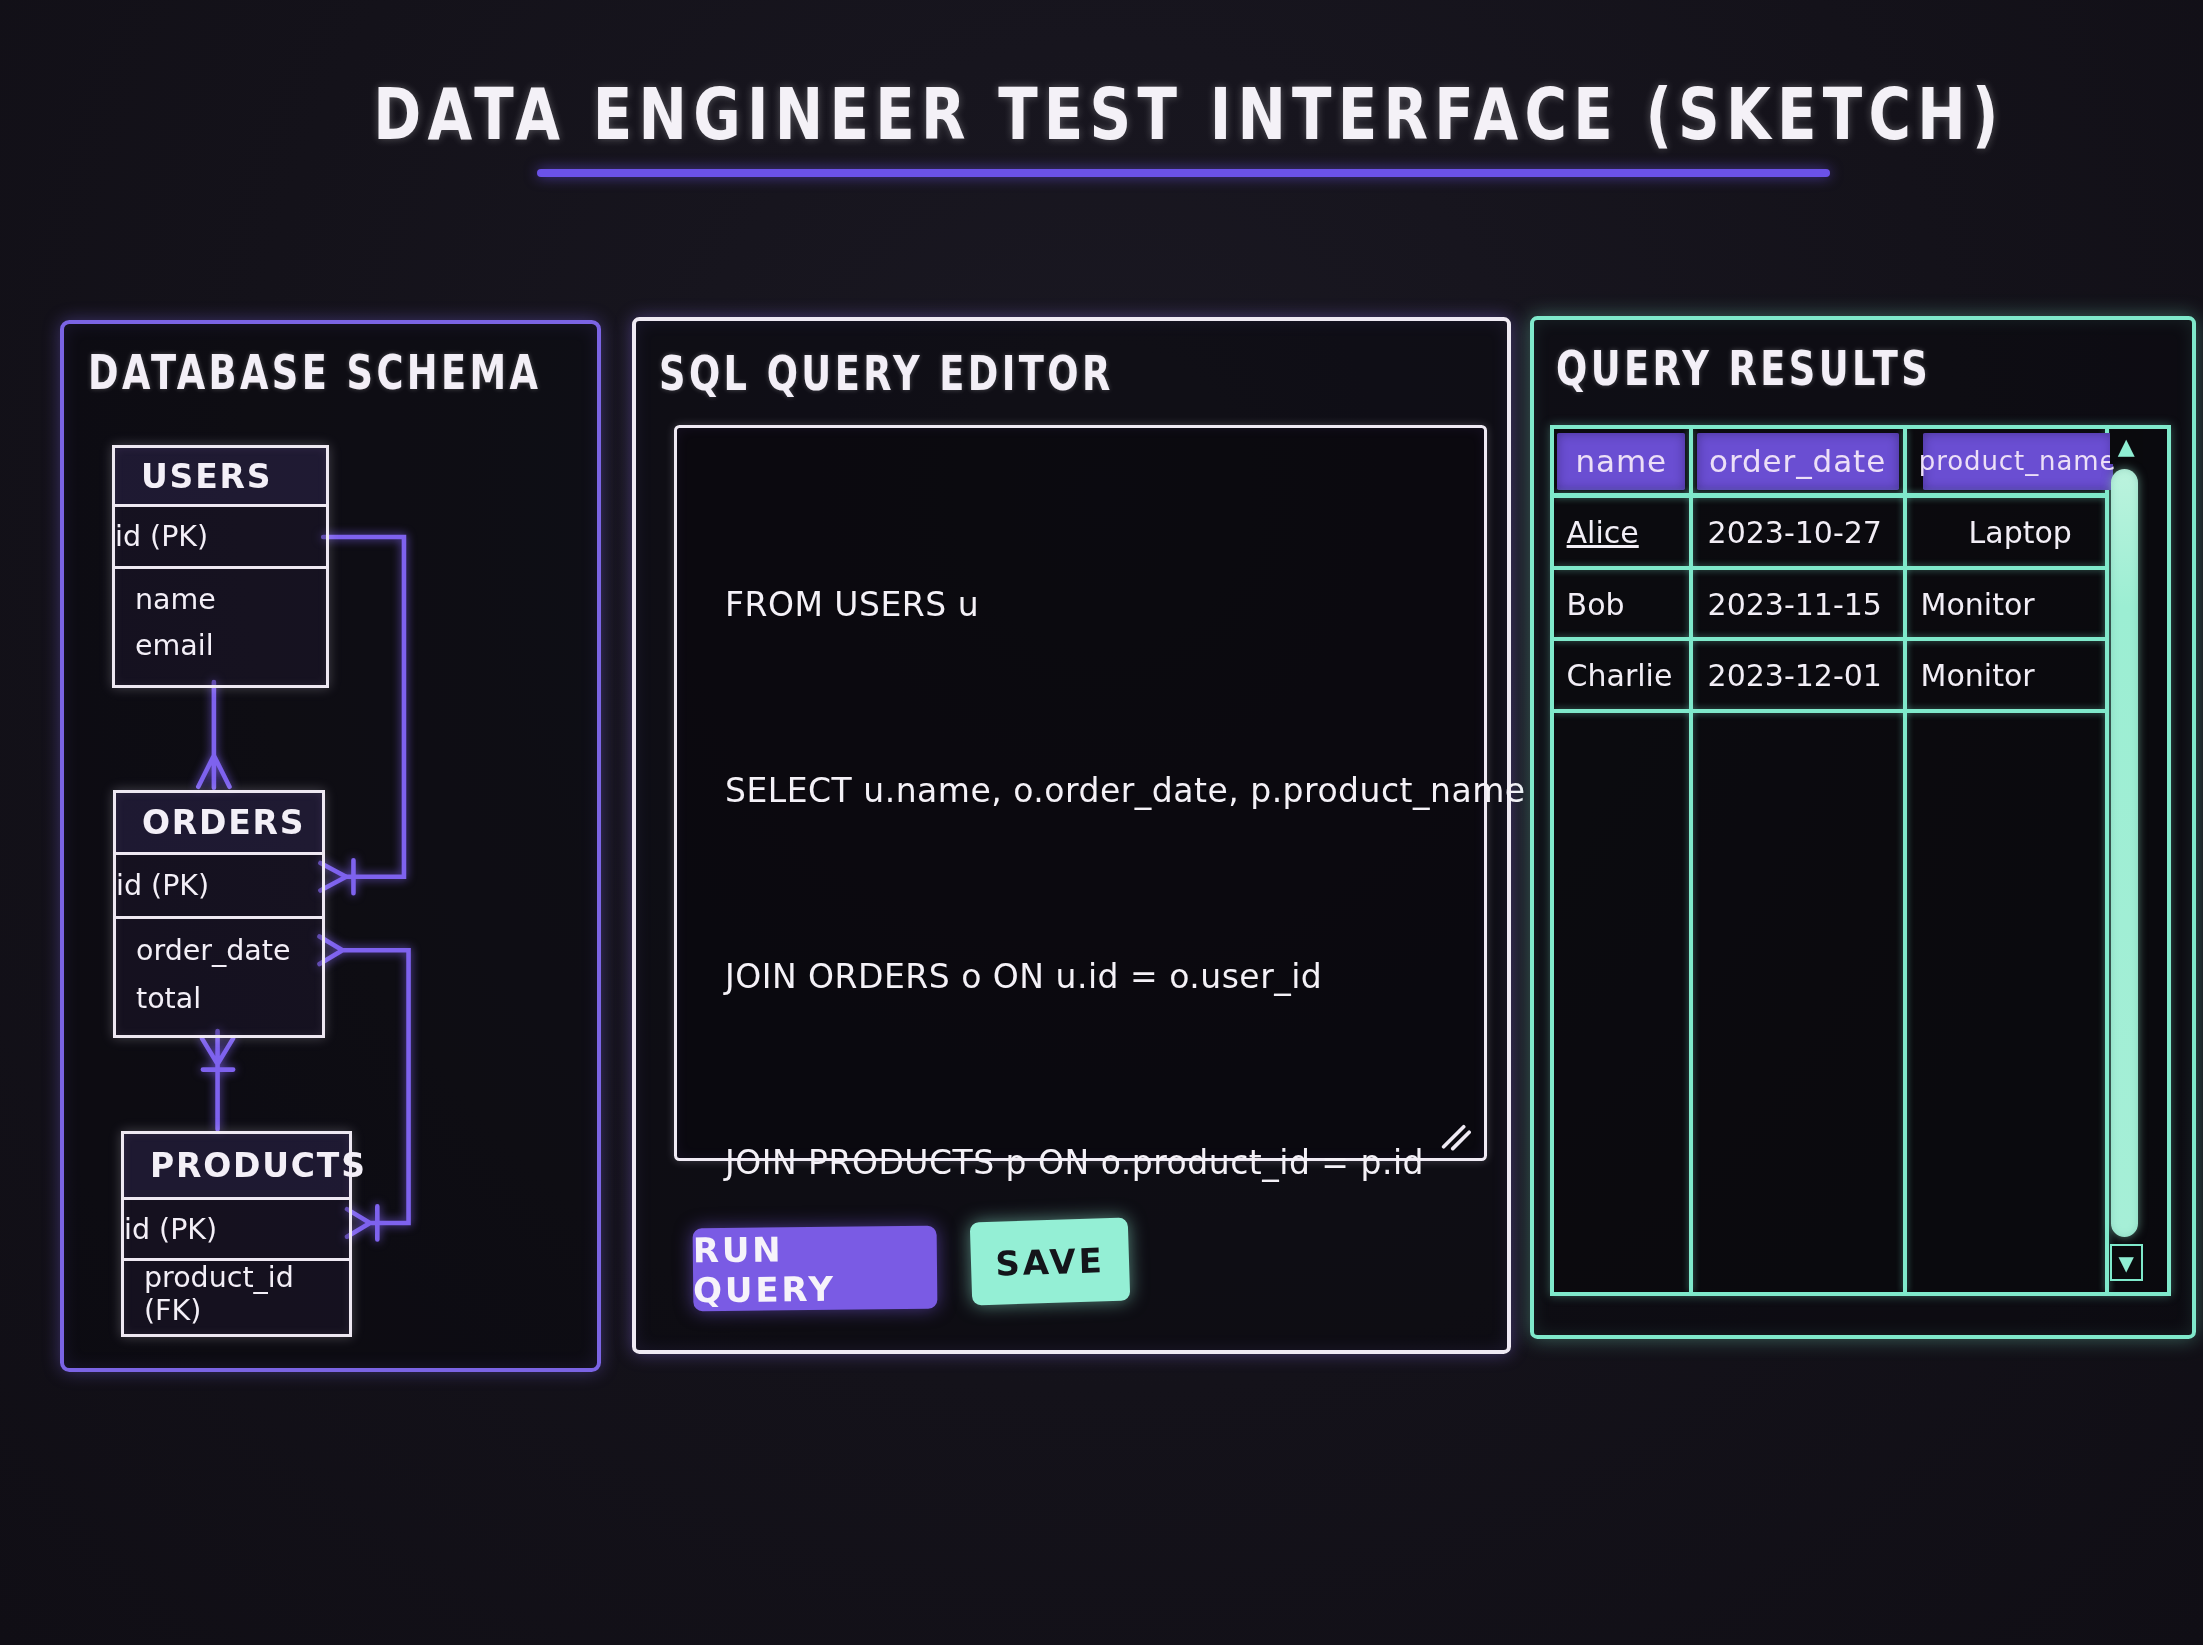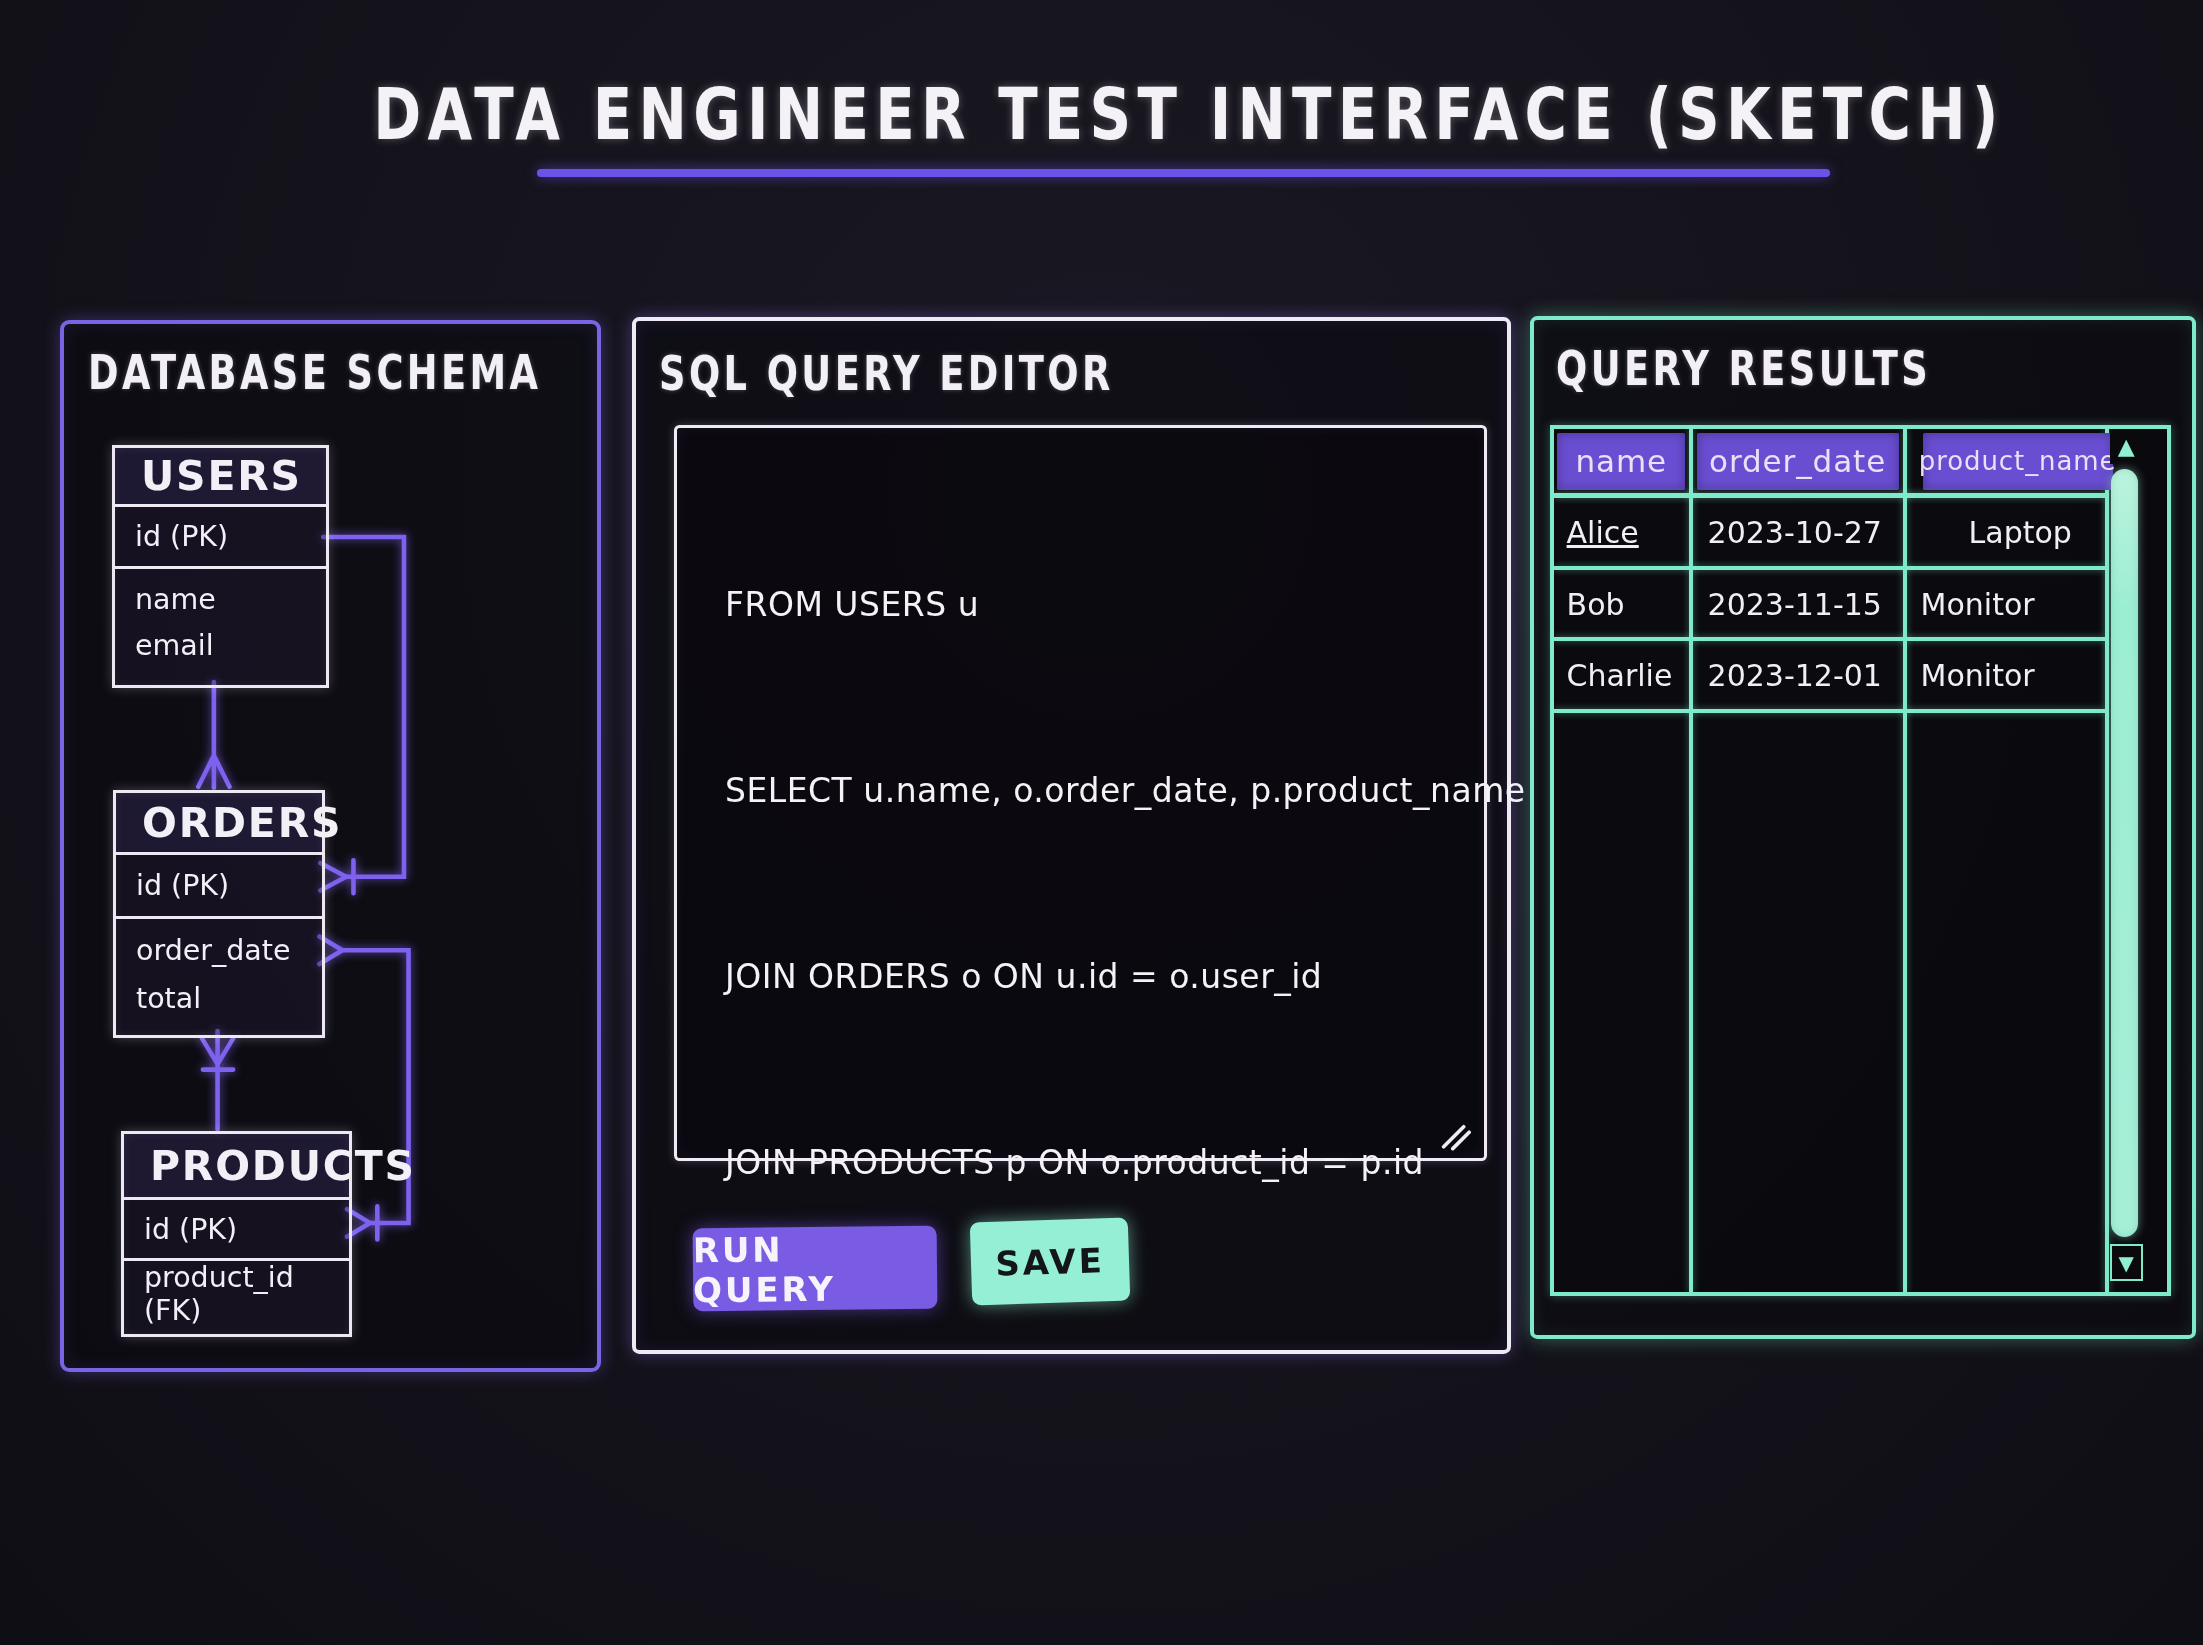--- a/index.html
+++ b/index.html
@@ -44,26 +44,26 @@
     border:4.6px solid #7fe9cb;border-radius:7.3px;
     box-shadow:0 0 20px rgba(127,233,203,.38), inset 0 0 16.5px rgba(127,233,203,.10);
   }
   
   .er-box{
     position:absolute;border:3.7px solid #eee8f2;background:rgba(38,28,58,.35);
     box-shadow:0 0 11px rgba(240,235,255,.25), inset 0 0 9.2px rgba(240,235,255,.08);
   }
   .er-header{
     border-bottom:3.7px solid #eee8f2;display:flex;align-items:center;
-    padding-left:26px;font-size:41px;font-weight:bold;letter-spacing:1.8px;
+    padding-left:26px;font-size:33px;font-weight:bold;letter-spacing:1.8px;
     background:rgba(120,95,220,.10);
   }
   .er-row{
     border-bottom:3.7px solid #eee8f2;display:flex;align-items:center;
-    padding-left:20px;font-size:28.5px;
+    font-size:28.5px;
   }
   .er-cell{display:flex;flex-direction:column;justify-content:space-evenly;padding-left:20px;font-size:28.5px;}
   .connectors{position:absolute;left:0;top:0;pointer-events:none;
     filter:drop-shadow(0 0 4.6px rgba(126,98,238,.8));}
   
   .sql-editor{
     position:absolute;left:38px;top:104px;width:807px;height:730px;
     border:3.7px solid #efeaf4;border-radius:5.5px;background:rgba(8,7,12,.6);
     box-shadow:0 0 9.2px rgba(240,235,255,.22), inset 0 0 13px rgba(150,120,255,.08);
   }

